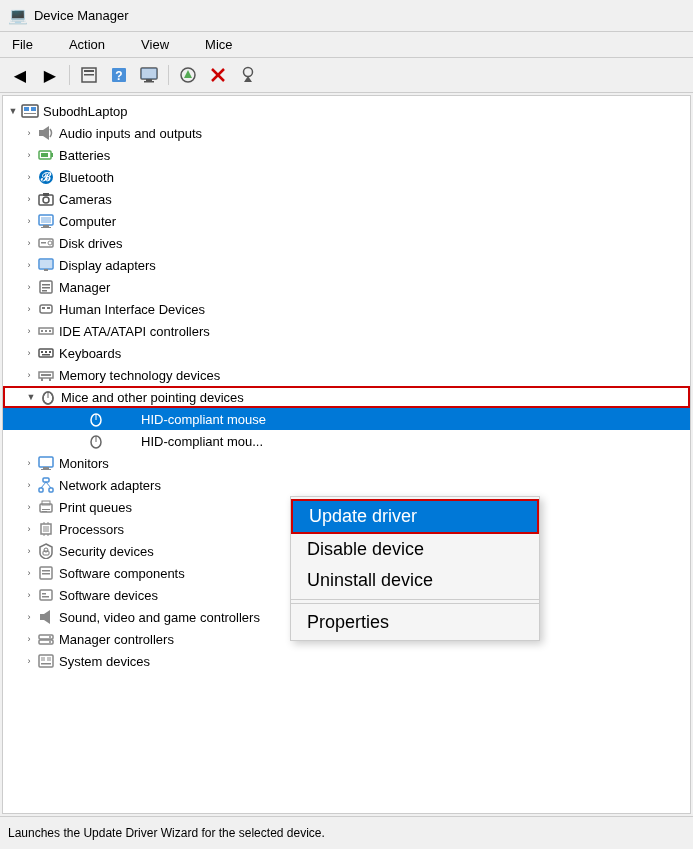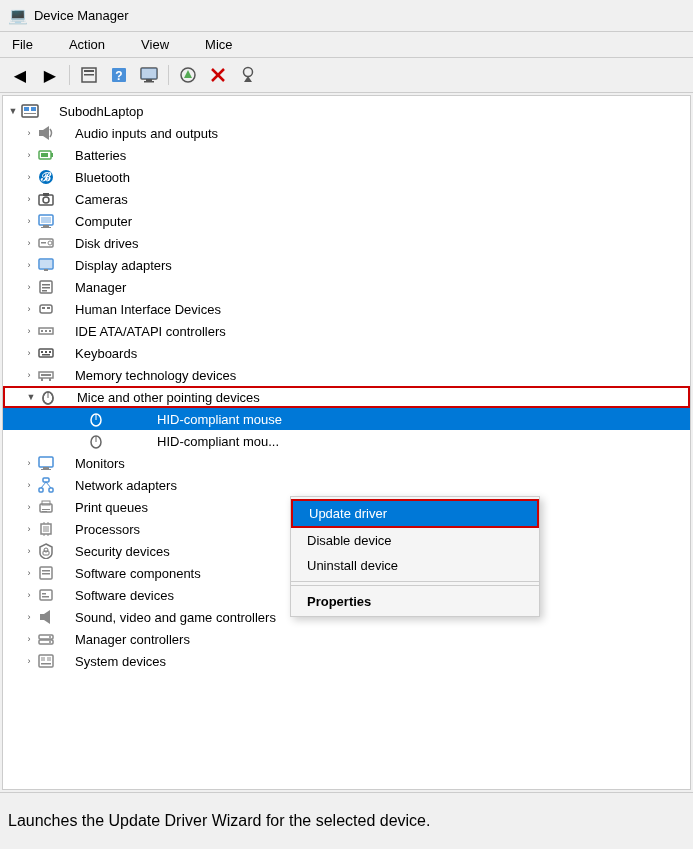--- a/index.html
+++ b/index.html
@@ -106,21 +106,20 @@
       height: 18px;
       margin-right: 4px;
       flex-shrink: 0;
       display: flex;
       align-items: center;
       justify-content: center;
       font-size: 14px;
     }
     .tree-label {
       font-size: 13px;
-      margin-left: 16px;
     }
 
     
     .indent-0 { padding-left: 2px; }
     .indent-1 { padding-left: 18px; }
     .indent-2 { padding-left: 36px; gap: 32px; }
 
     
     .context-menu {
       position: absolute;
@@ -129,47 +128,47 @@
       background: #f5f5f5;
       border: 1px solid #ccc;
       box-shadow: 3px 3px 8px rgba(0,0,0,0.2);
       width: 250px;
       z-index: 100;
       padding: 2px 0;
     }
     .ctx-item {
       padding: 5px 16px;
       cursor: default;
-      font-size: 13px;
+      font-size: 18px;
     }
     .ctx-item.active {
       background: #0078d7;
       color: white;
       border: 2px solid #cc0000;
     }
     .ctx-item.bold {
-      font-weight: bold;
+      font-weight: normal;
     }
     .ctx-separator {
       height: 1px;
       background: #ccc;
       margin: 3px 0;
     }
 
     
     .mice-row {
       border: 2px solid #cc0000;
     }
 
     
     .status-bar {
       background: #f0f0f0;
       border-top: 1px solid #ccc;
-      padding: 19px 8px;
-      font-size: 16px;
+      padding: 9px 8px;
+      font-size: 12px;
     }
   </style>
 </head>
 <body>
 
 <div class="title-bar">
   <span style="font-size:16px;">💻</span>
   <span>Device Manager</span>
 </div>
 

